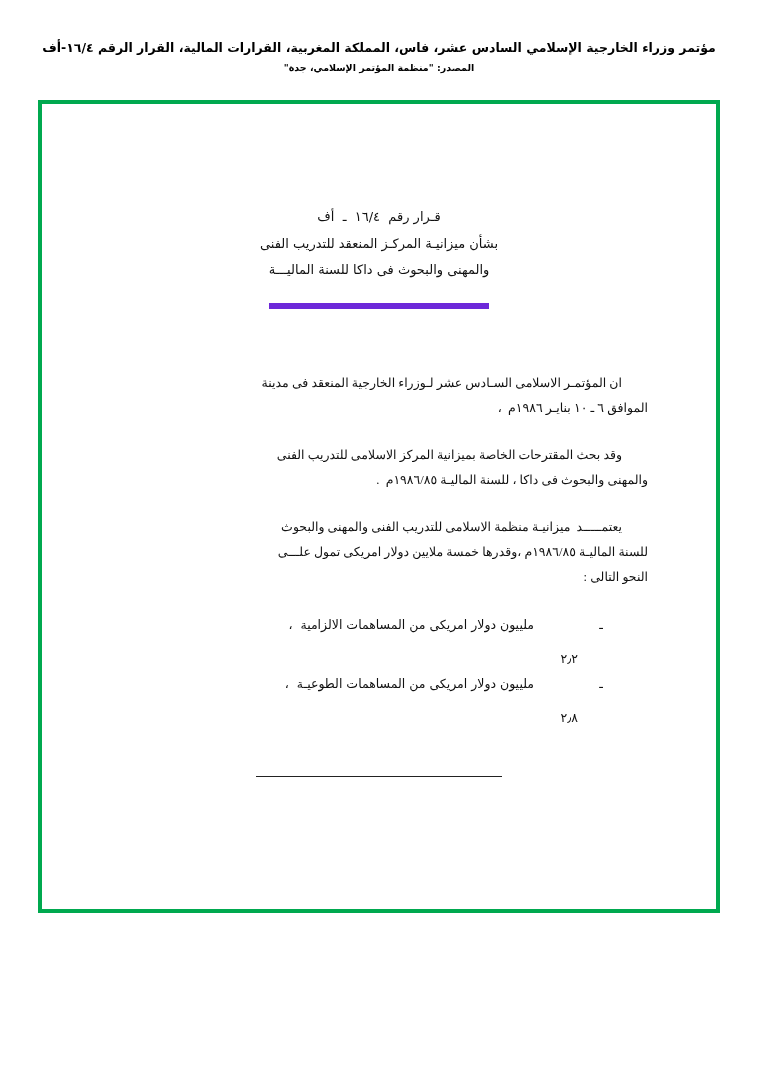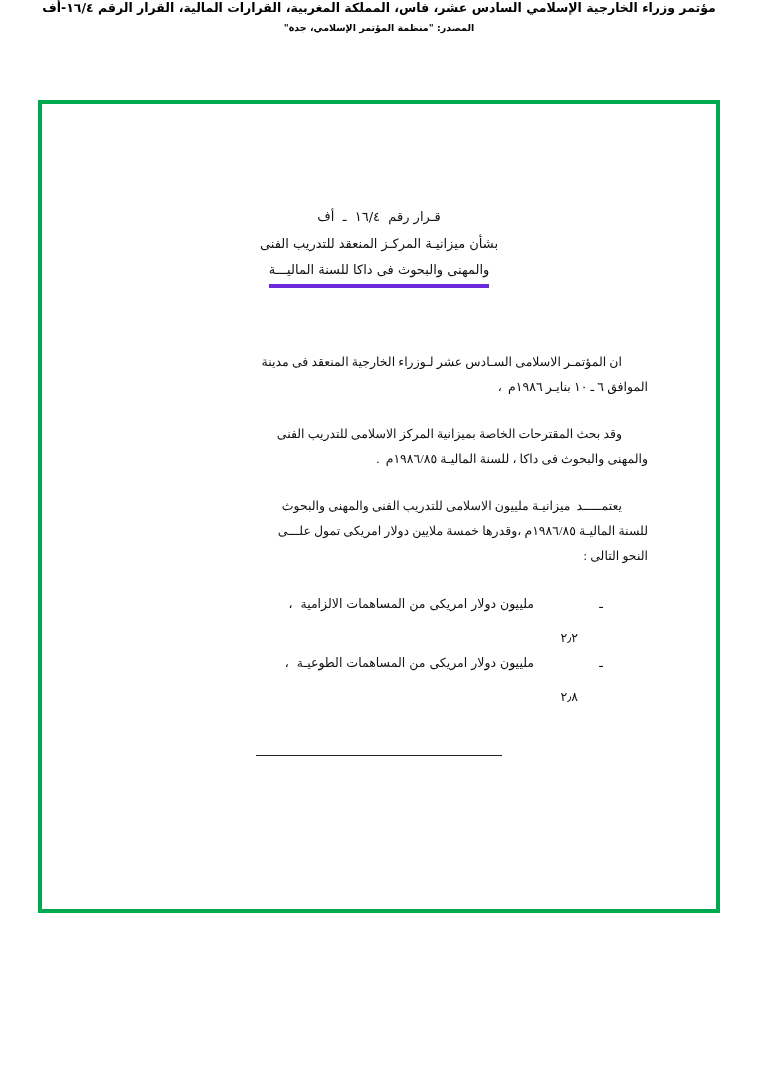--- a/index.html
+++ b/index.html
@@ -12,20 +12,21 @@
     height: 1078px;
     font-family: "Liberation Sans", sans-serif;
     color: #000000;
     position: relative;
     overflow: hidden;
   }
 
   
   .header {
     width: 100%;
+    padding-top: 40px;
     text-align: center;
   }
   .header-title {
     font-family: "DejaVu Sans", sans-serif;
     font-size: 12.5px;
     font-weight: bold;
     letter-spacing: 0;
     line-height: 1.3;
     color: #000;
     direction: rtl;
@@ -71,22 +72,22 @@
     line-height: 2.05;
     letter-spacing: 1.2px;
     margin-bottom: 62px;
   }
   .title-line {
     display: block;
     white-space: pre;
   }
   .title-line.underlined {
     display: inline-block;
-    border-bottom: 4px solid #6d28d9;
-    padding-bottom: 0;
+    border-bottom: 6px solid #6d28d9;
+    padding-bottom: 19px;
   }
   .title-row {
     display: block;
     text-align: center;
   }
 
   
   .para {
     font-size: 12.5px;
     line-height: 2.0;
@@ -167,21 +168,21 @@
       <span class="para-line">الموافق ٦ ـ ١٠ بنايـر ١٩٨٦م  ،</span>
     </div>
 
     <div class="para">
       <span class="para-line"><span class="indent"></span><span>وقد بحث المقترحات الخاصة بميزانية المركز الاسلامى للتدريب الفنى</span></span>
       <span class="para-line">والمهنى والبحوث فى داكا ، للسنة الماليـة ١٩٨٦/٨٥م  .</span>
     </div>
 
 
     <div class="para">
-      <span class="para-line"><span class="indent"></span><span>يعتمـــــد  ميزانيـة ملييون الاسلامى للتدريب الفنى والمهنى والبحوث</span></span>
+      <span class="para-line"><span class="indent"></span><span>يعتمـــــد  ميزانيـة منظمة الاسلامى للتدريب الفنى والمهنى والبحوث</span></span>
       <span class="para-line">للسنة الماليـة ١٩٨٦/٨٥م ،وقدرها خمسة ملايين دولار امريكى تمول علـــى</span>
       <span class="para-line">النحو التالى :</span>
     </div>
 
     <ul class="list">
       <li>
         <span class="dash">ـ</span>
         <span class="amount">٢٫٢</span>
         <span class="text">ملييون دولار امريكى من المساهمات الالزامية  ،</span>
       </li>

